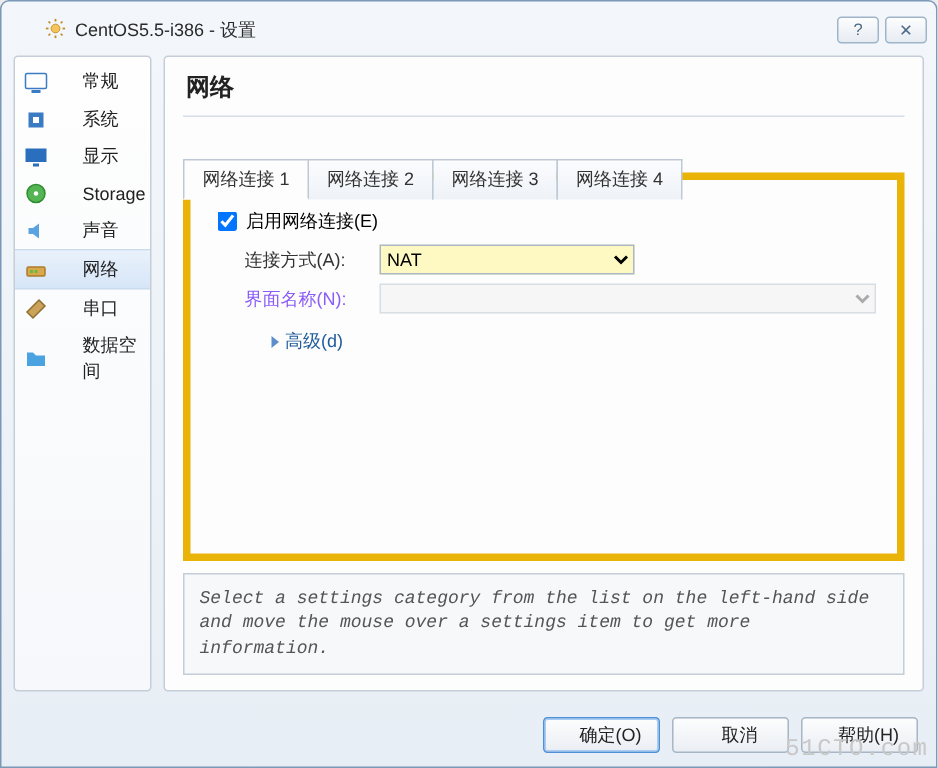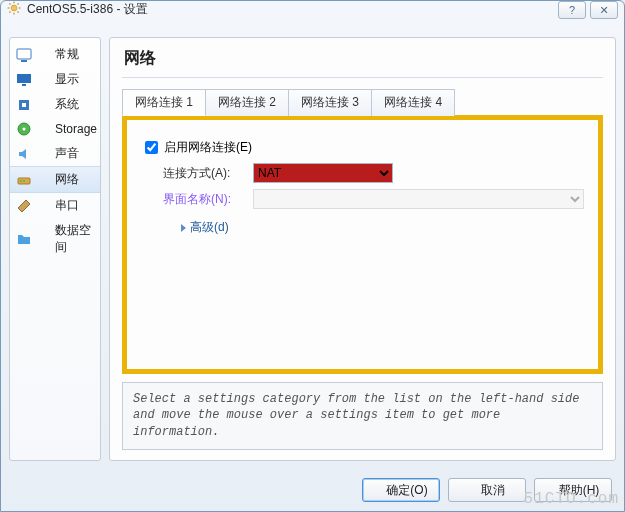--- a/index.html
+++ b/index.html
@@ -1,45 +1,45 @@
 <!DOCTYPE html>
 <html><head>
 <meta charset="utf-8">
 <style>
   * { box-sizing: border-box; font-family: "Microsoft YaHei", "Segoe UI", Tahoma, sans-serif; font-size: 12px; }
   body { margin: 0; background: #ececec; width: 625px; height: 512px; overflow: hidden; }
 
   .window { width: 625px; height: 512px; background: linear-gradient(#f3f7fb, #e8eef5); border: 1px solid #7a99b8; border-radius: 6px 6px 0 0; display: flex; flex-direction: column; }
-  .titlebar { height: 28px; display: flex; align-items: flex-start; padding: 0 6px; }
+  .titlebar { height: 28px; display: flex; align-items: flex-end; padding: 0 6px; margin-left: 23px; }
   .titlebar .title { flex: 1; display: flex; align-items: center; gap: 6px; color: #2a2a2a; }
   .winbtns { display: flex; gap: 4px; }
   .winbtn { width: 28px; height: 18px; background: linear-gradient(#fdfdfd,#e6ecf3); border: 1px solid #9fb4c9; border-radius: 3px; display:flex; align-items:center; justify-content:center; color:#4e6a86; cursor:pointer;}
   .winbtn span { font-size: 11px; }
 
   .client { flex:1; display:flex; padding:8px; gap:8px; }
 
   .sidebar { width: 92px; background: linear-gradient(#fefefe,#f6f8fb); border:1px solid #c4cdd8; border-radius:3px; padding:4px 0; }
   .side-item { display:flex; align-items:center; gap:23px; padding:4px 6px; cursor:pointer; color:#222; }
   .side-item.selected { background: linear-gradient(#e9f1fb,#d7e6f7); border-top:1px solid #c9dbee; border-bottom:1px solid #c9dbee; }
   .side-item .icon { width:16px; height:16px; display:flex; align-items:center; justify-content:center; }
 
   .main { flex:1; background:#fdfdfd; border:1px solid #c4cdd8; border-radius:3px; padding:10px 12px; display:flex; flex-direction:column; }
   .main h1 { font-size:16px; font-weight:600; margin:0 0 4px 2px; color:#222; }
   .hr { height:1px; background:#d6dde6; margin:4px 0 10px 0; }
 
   .tabs { display:flex; }
-  .tab { padding:4px 12px; border:1px solid #bfc9d5; background:linear-gradient(#fbfcfe,#eef2f7); border-bottom:none; margin-right:-1px; color:#333; cursor:pointer; position:relative; top:1px;}
+  .tab { padding:4px 12px; border:1px solid #bfc9d5; background:linear-gradient(#fbfcfe,#eef2f7); border-bottom:none; margin-right:-1px; color:#333; cursor:pointer; position:relative; top:18px;}
   .tab.active { background:#fdfdfd; border-bottom:1px solid #fdfdfd; font-weight:500; z-index:2;}
   .tabpanel { border:5px solid #eab308; flex:1; padding:12px 14px; background:#fdfdfd; }
 
   .row { display:flex; align-items:center; margin:6px 0; }
   .row .indent { width:22px; }
   .row label.field { width:90px; color:#333; }
   .row label.disabled { color:#8b5cf6; }
-  select.combo { width:140px; height:20px; background:#b91c1c; border:1px solid #a9b7c7; }
+  select.combo { width:170px; height:20px; background:#fef9c3; border:1px solid #a9b7c7; }
   select.wide { flex:1; height:20px; background:#f4f4f4; border:1px solid #c9d1da; color:#888; }
   .checkbox { width:13px; height:13px; margin-right:6px; }
   .expand { display:flex; align-items:center; gap:4px; margin:10px 0 0 22px; color:#215d9c; cursor:pointer;padding-left:18px;}
   .tri { display:inline-block; width:0; height:0; border-top:4px solid transparent; border-bottom:4px solid transparent; border-left:5px solid #5b8ecb; }
 
   .hint { margin:8px 0 0 0; border:1px solid #c4cdd8; background:#f6f8fa; padding:8px 10px; font-family: "Courier New", monospace; font-style: italic; font-size:12px; color:#555; line-height:1.4; }
 
   .footer { height:42px; display:flex; align-items:center; justify-content:flex-end; gap:8px; padding:0 12px; }
   .btn { min-width:78px; height:24px; background:linear-gradient(#fdfdfd,#eaeef4); border:1px solid #a8b6c6; border-radius:3px; cursor:pointer; color:#222;padding-left:18px; }
   .btn.default { border-color:#4f8fd6; box-shadow:0 0 0 1px #a8cdf5 inset; }
@@ -88,34 +88,34 @@
             <svg width="16" height="16">
               <rect x="1" y="2" width="14" height="10" rx="1" fill="#fff" stroke="#3b7bc4"></rect>
               <rect x="5" y="13" width="6" height="2" fill="#3b7bc4"></rect>
             </svg>
           </span>
         <span>常规</span>
       </div>
       <div class="side-item">
         <span class="icon">
             <svg width="16" height="16">
+              <rect x="3" y="3" width="10" height="10" fill="#3b7bc4"></rect>
+              <rect x="6" y="6" width="4" height="4" fill="#fff"></rect>
+            </svg>
+          </span>
+        <span>系统</span>
+      </div>
+      <div class="side-item">
+        <span class="icon">
+            <svg width="16" height="16">
               <rect x="1" y="2" width="14" height="9" fill="#2a6fbd"></rect>
               <rect x="6" y="12" width="4" height="2" fill="#2a6fbd"></rect>
             </svg>
           </span>
         <span>显示</span>
-      </div>
-      <div class="side-item">
-        <span class="icon">
-            <svg width="16" height="16">
-              <rect x="3" y="3" width="10" height="10" fill="#3b7bc4"></rect>
-              <rect x="6" y="6" width="4" height="4" fill="#fff"></rect>
-            </svg>
-          </span>
-        <span>系统</span>
       </div>
       <div class="side-item">
         <span class="icon">
             <svg width="16" height="16">
               <circle cx="8" cy="8" r="6" fill="#55b555" stroke="#2f8f2f"></circle>
               <circle cx="8" cy="8" r="1.5" fill="#fff"></circle>
             </svg>
           </span>
         <span>Storage</span>
       </div>

